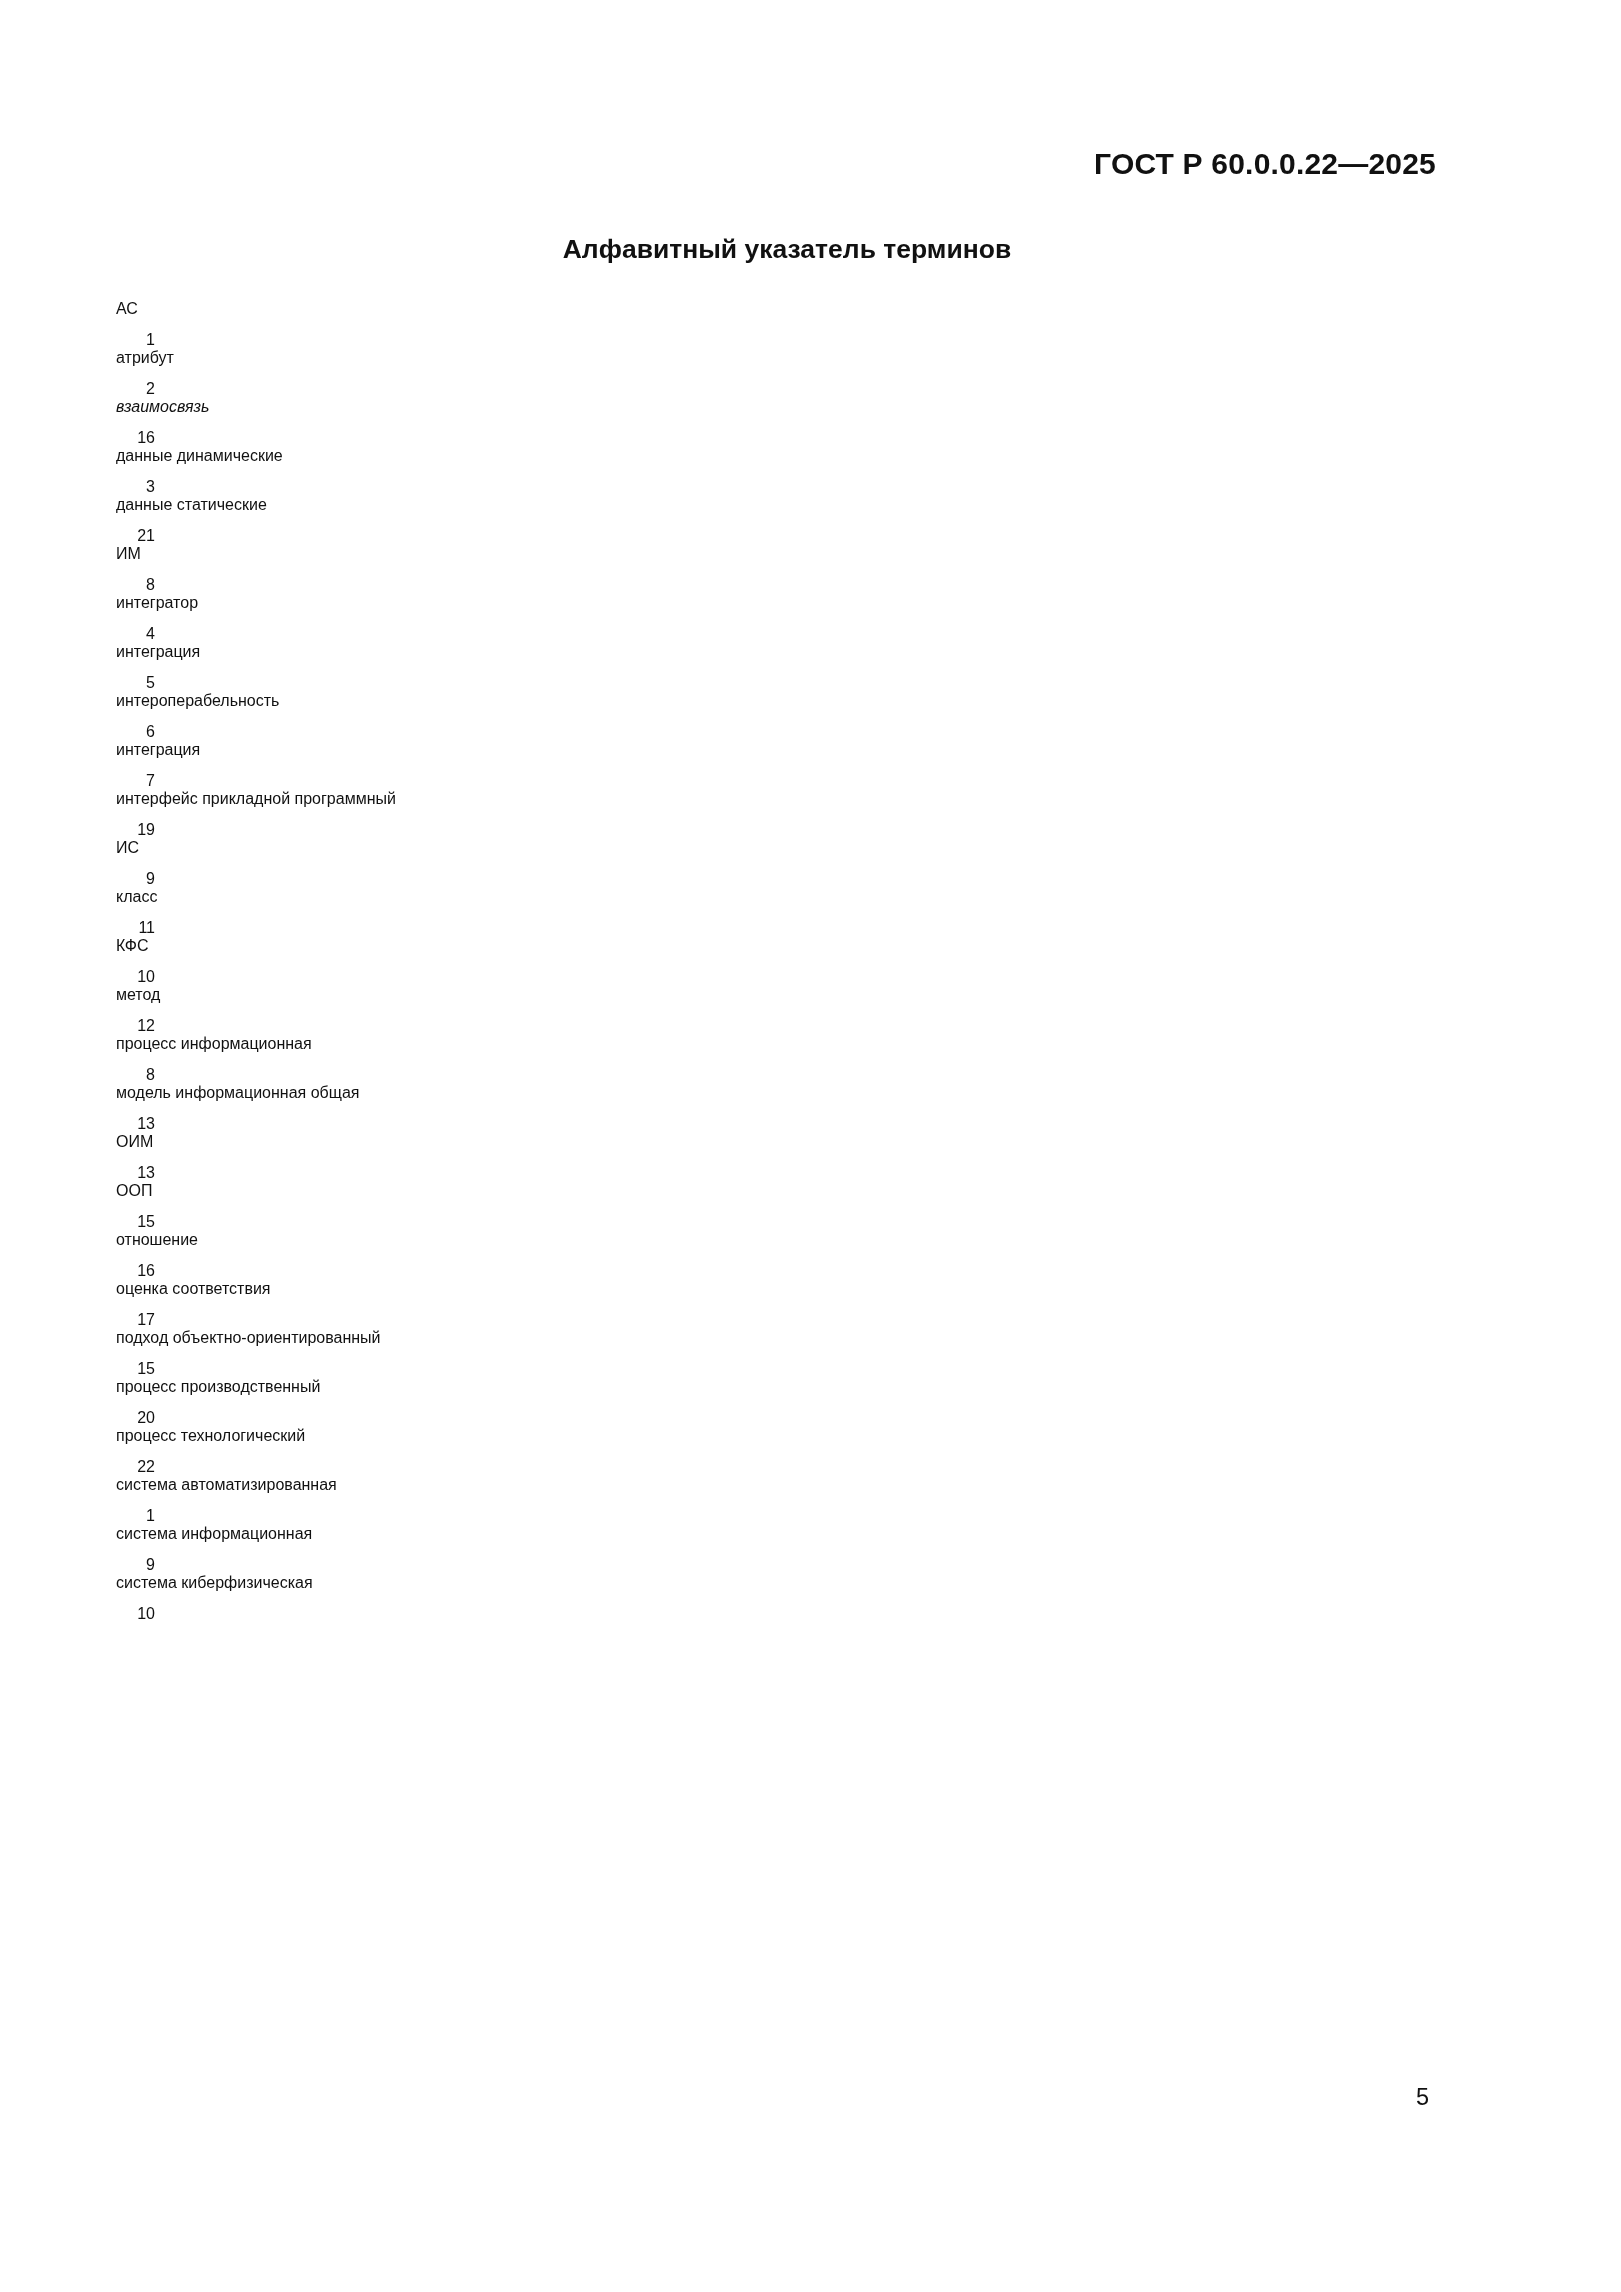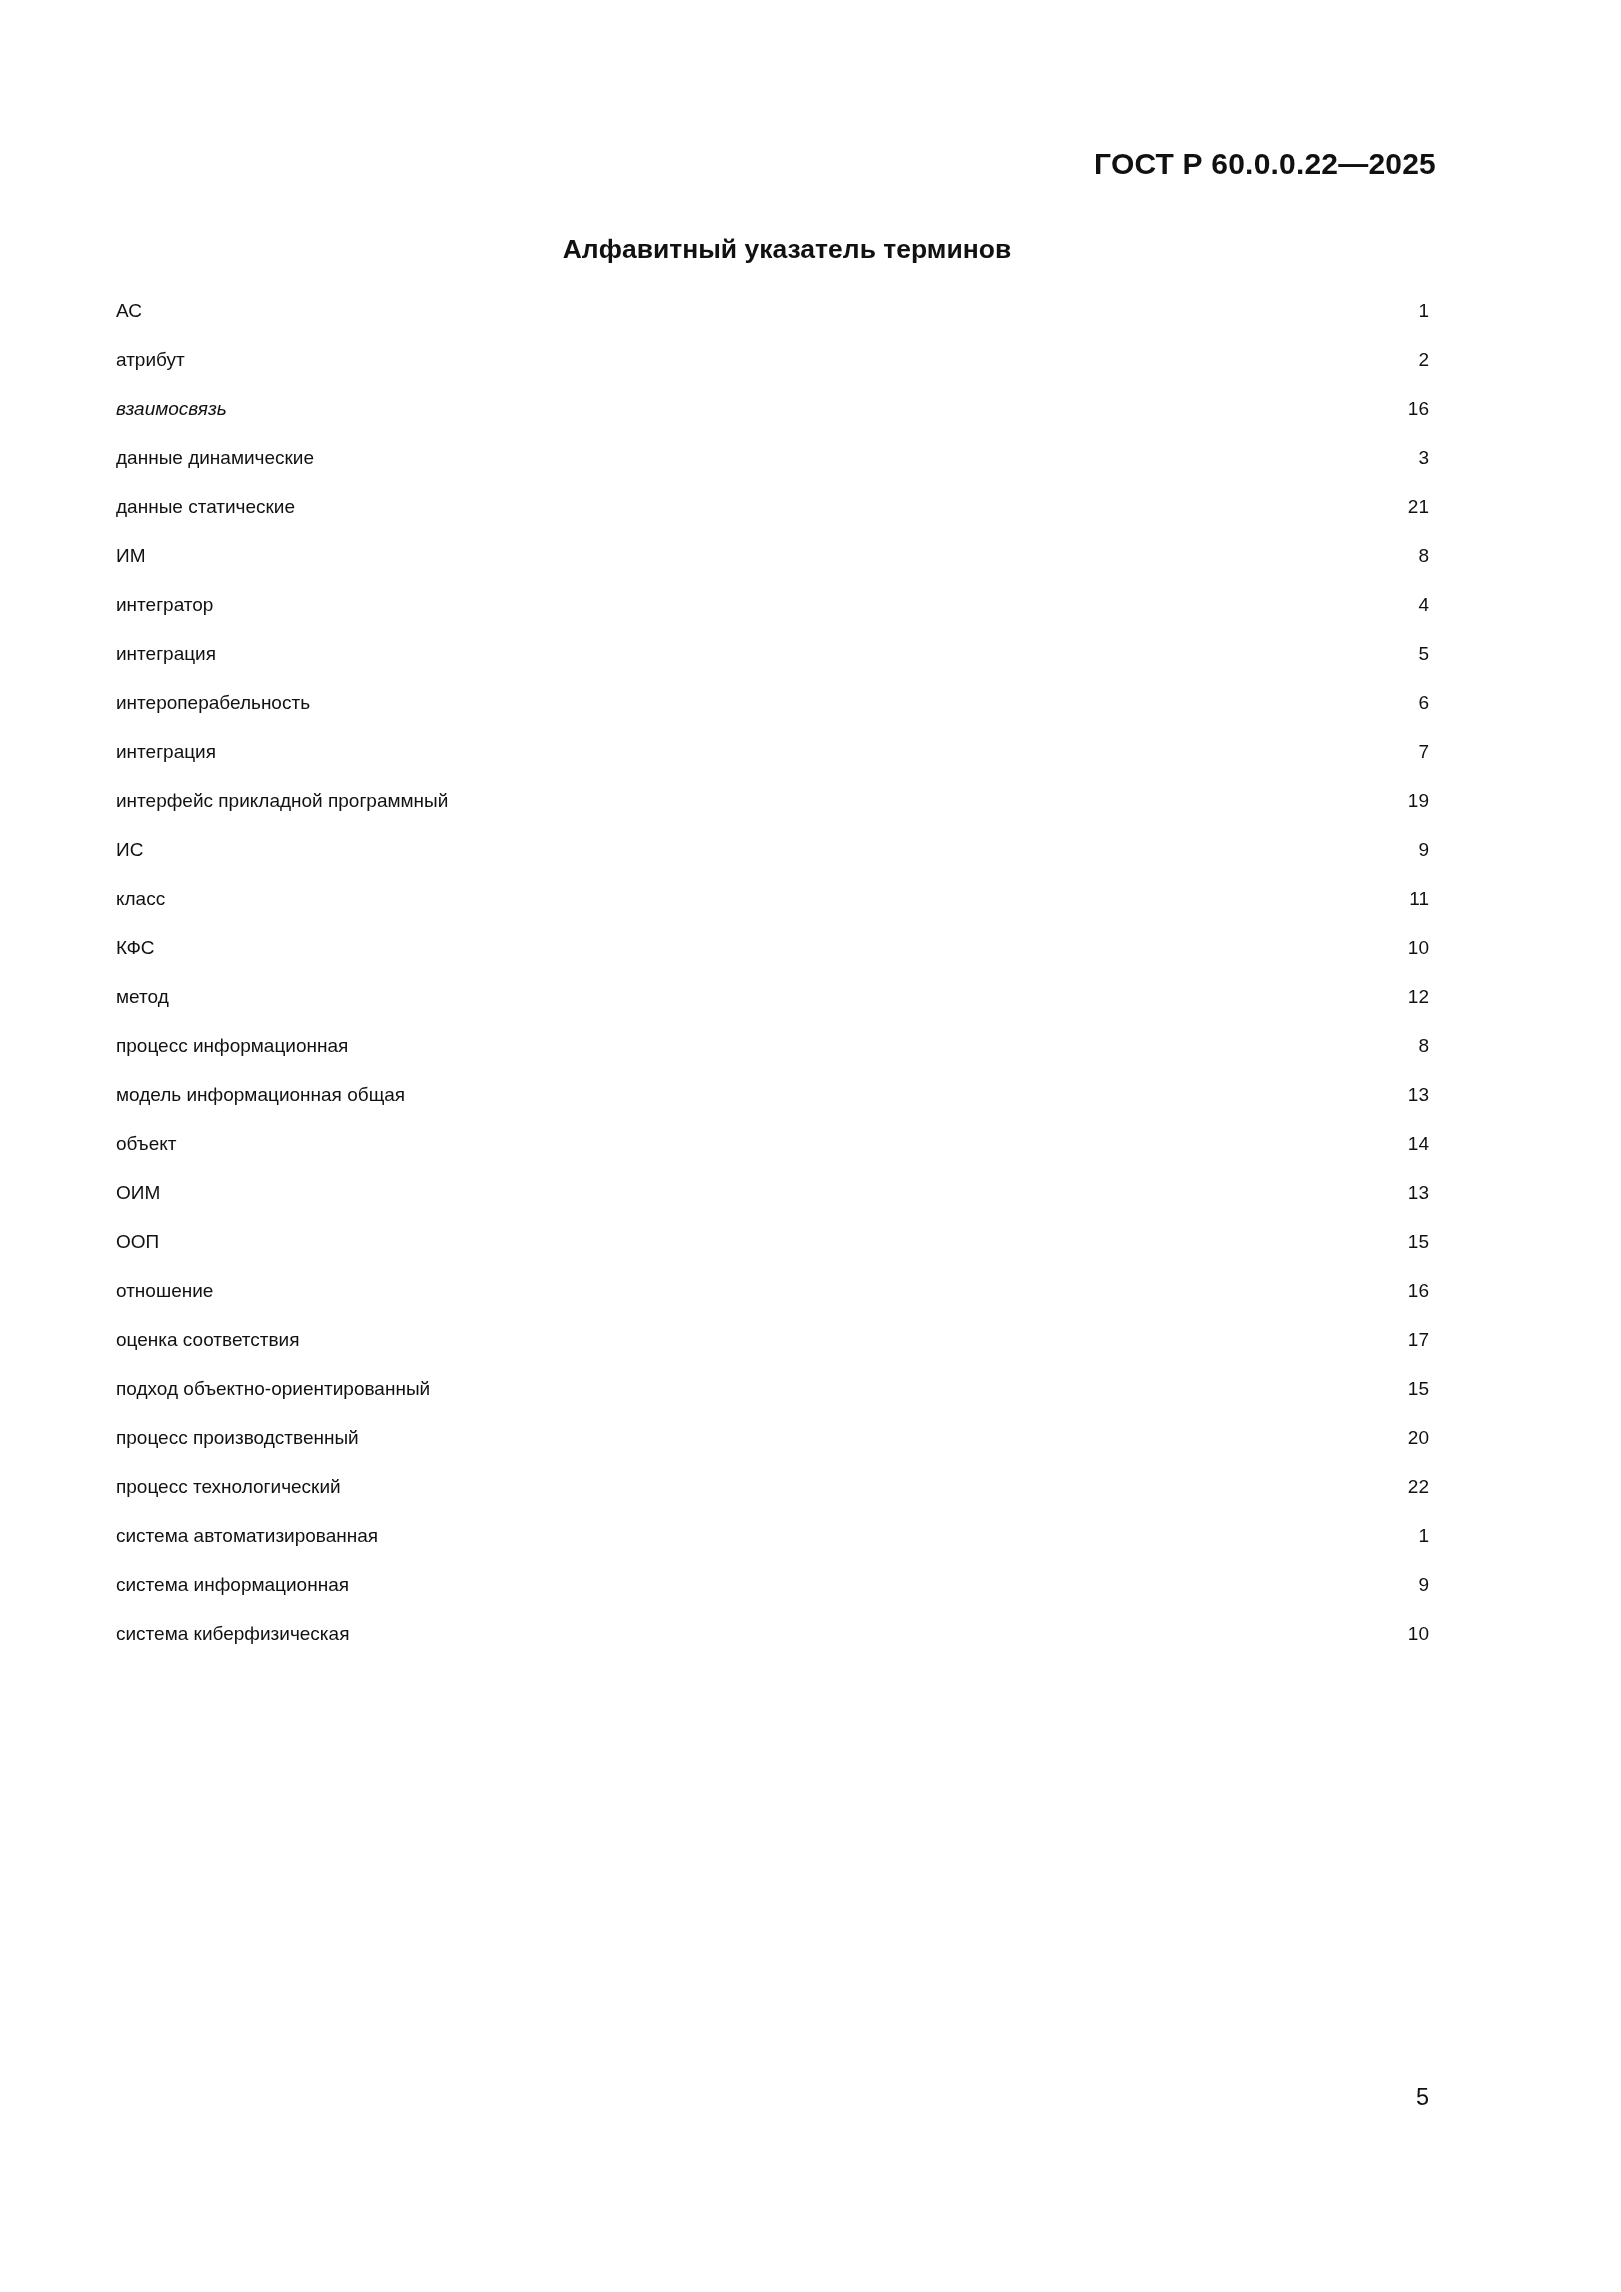--- a/index.html
+++ b/index.html
@@ -39,21 +39,22 @@
     width: 1313px;
     margin: 0;
     padding: 0;
     list-style: none;
   }
   .index-row {
     display: flex;
     justify-content: space-between;
     align-items: baseline;
     height: 49px;
-    font-size: 19px;
+    font-size: 16px;
+    flex-direction: column;
   }
   .term.bold { font-weight: normal; }
   .term.italic { font-style: italic; }
   .term.normal { font-weight: normal; }
   .ref {
     text-align: right;
     min-width: 39px;
   }
   .page-number {
     position: absolute;
@@ -132,24 +133,20 @@
     </li>
     <li class="index-row">
       <span class="term bold">процесс информационная</span>
       <span class="ref">8</span>
     </li>
     <li class="index-row">
       <span class="term bold">модель информационная общая</span>
       <span class="ref">13</span>
     </li>
     <li class="index-row">
-      <span class="term bold">объект</span>
-      <span class="ref">14</span>
-    </li>
-    <li class="index-row">
       <span class="term normal">ОИМ</span>
       <span class="ref">13</span>
     </li>
     <li class="index-row">
       <span class="term normal">ООП</span>
       <span class="ref">15</span>
     </li>
     <li class="index-row">
       <span class="term bold">отношение</span>
       <span class="ref">16</span>

